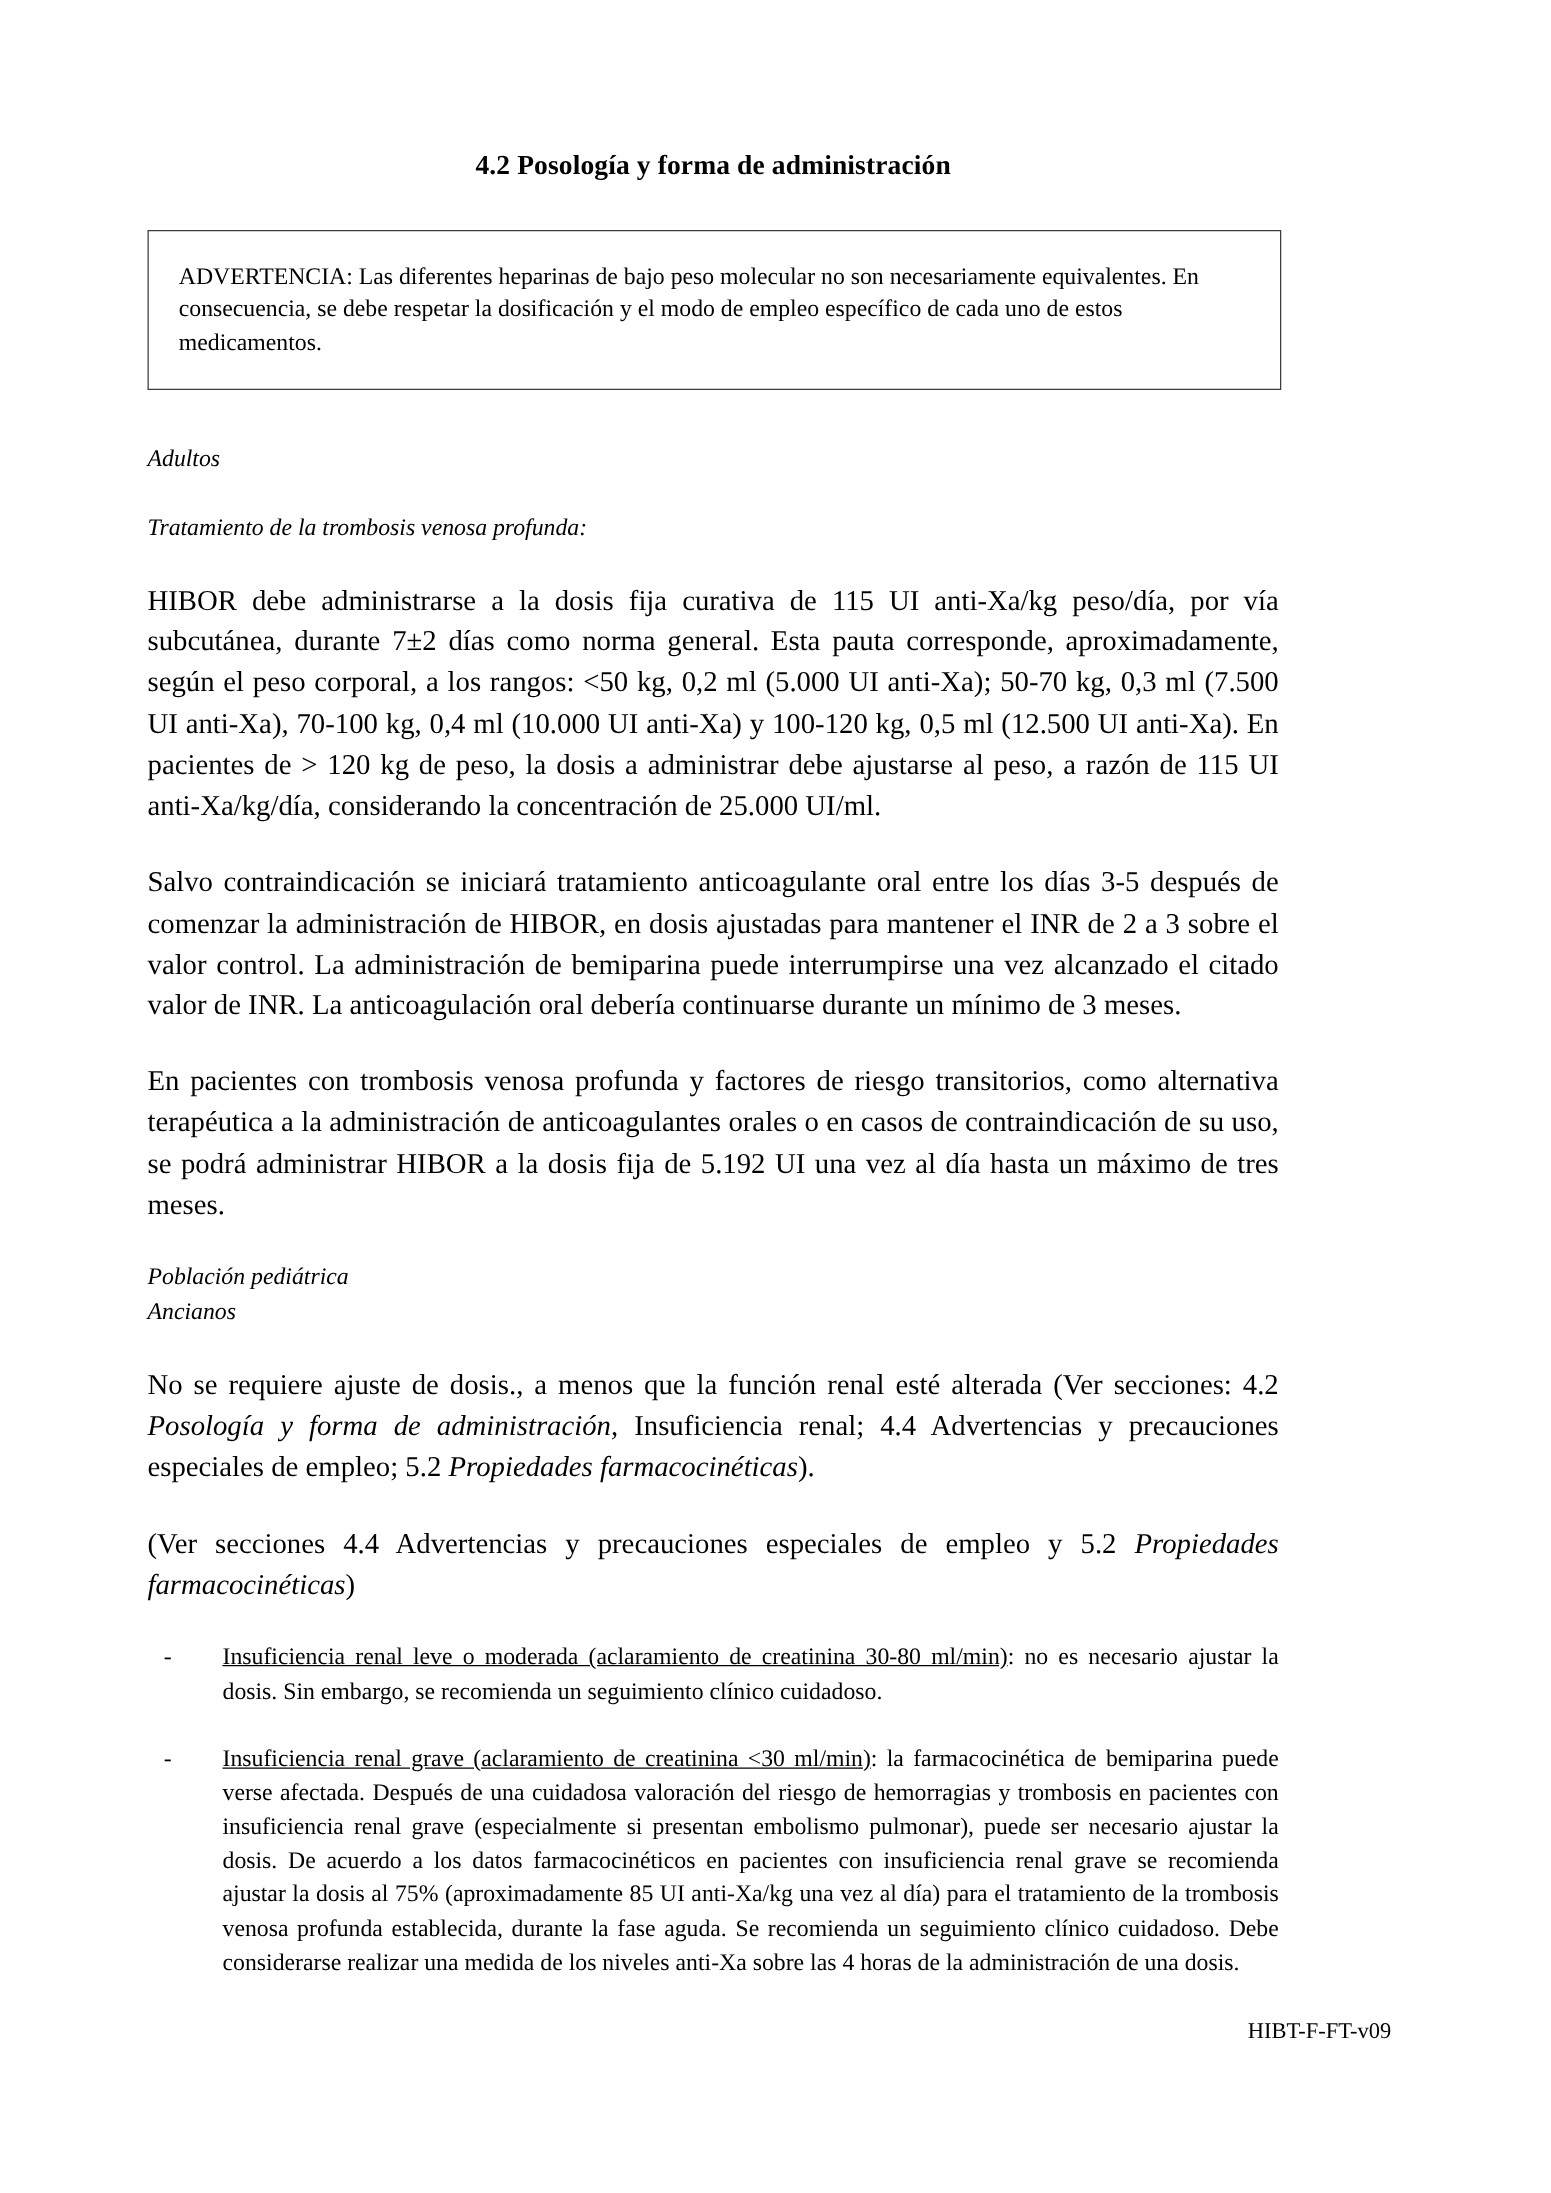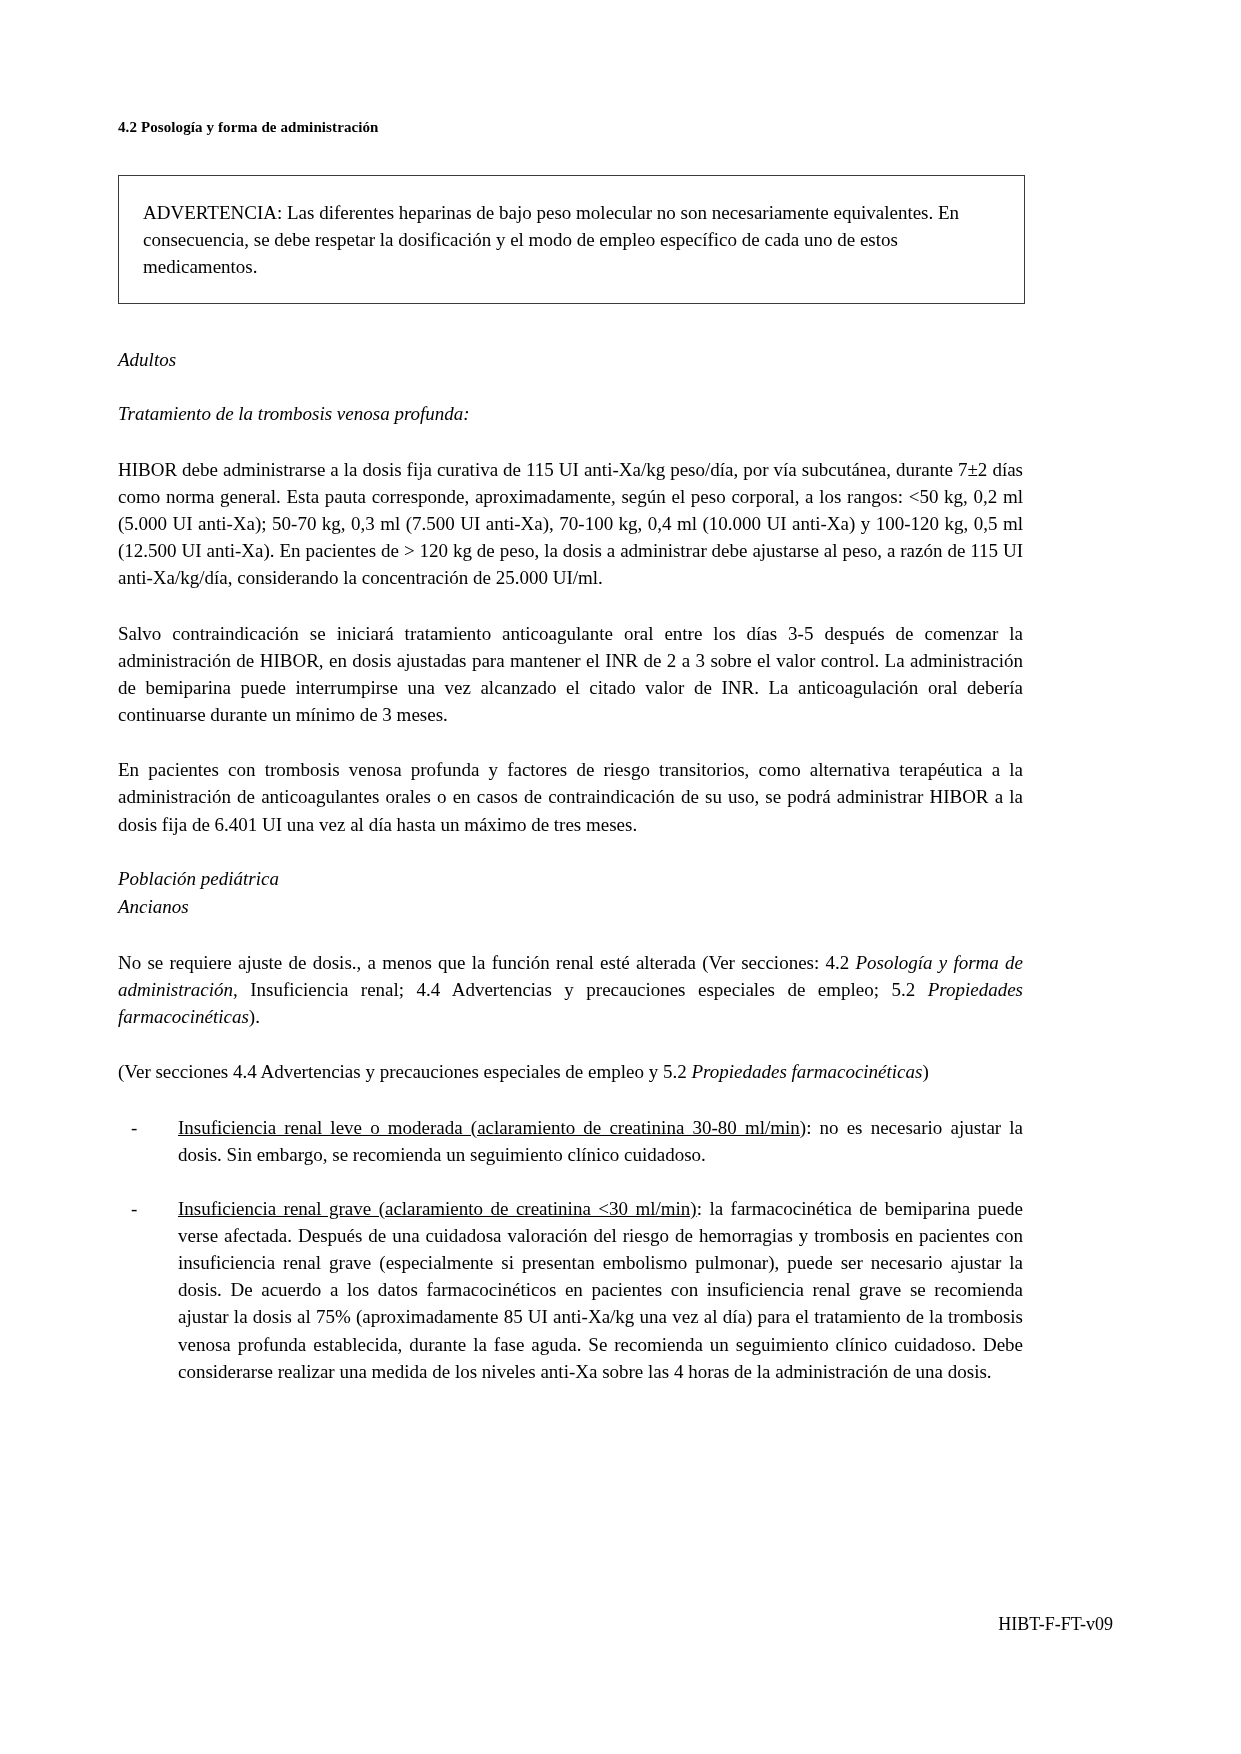--- a/index.html
+++ b/index.html
@@ -19,41 +19,42 @@
     margin: 0 auto;
     background: #ffffff;
     box-sizing: border-box;
     padding: 118px 108px 0 118px;
     overflow: hidden;
   }
   .content {
     width: 905px;
   }
   h1.section-heading {
-    font-size: 15px;
+    font-size: 22px;
     font-weight: bold;
     margin: 0 0 38px 0;
     letter-spacing: 0.1px;
     line-height: 1.25;
+    text-align: center;
   }
   .warning-box {
     border: 1px solid #3b3b3b;
     box-sizing: border-box;
     padding: 12px 12px 10px 12px;
     margin: 0 0 43px 0;
     width: 907px;
   }
   .warning-box p {
     margin: 12px;
     font-size: 19px;
     line-height: 1.42;
     text-align: left;
   }
   p.body-text {
-    font-size: 19px;
+    font-size: 23px;
     line-height: 1.43;
     margin: 0 0 28px 0;
     text-align: justify;
     text-justify: inter-word;
   }
   .sub-underline {
     font-size: 19px;
     line-height: 1.4;
     margin: 0 0 29px 0;
     text-decoration: underline;
@@ -116,21 +117,21 @@
 
 
     <p class="sub-italic">Adultos</p>
 
     <p class="sub-italic">Tratamiento de la trombosis venosa profunda:</p>
 
     <p class="body-text">HIBOR debe administrarse a la dosis fija curativa de 115 UI anti-Xa/kg peso/día, por vía subcutánea, durante 7±2 días como norma general. Esta pauta corresponde, aproximadamente, según el peso corporal, a los rangos: &lt;50 kg, 0,2 ml (5.000 UI anti-Xa); 50-70 kg, 0,3 ml (7.500 UI anti-Xa), 70-100 kg, 0,4 ml (10.000 UI anti-Xa) y 100-120 kg, 0,5 ml (12.500 UI anti-Xa). En pacientes de &gt; 120 kg de peso, la dosis a administrar debe ajustarse al peso, a razón de 115 UI anti-Xa/kg/día, considerando la concentración de 25.000 UI/ml.</p>
 
     <p class="body-text">Salvo contraindicación se iniciará tratamiento anticoagulante oral entre los días 3-5 después de comenzar la administración de HIBOR, en dosis ajustadas para mantener el INR de 2 a 3 sobre el valor control. La administración de bemiparina puede interrumpirse una vez alcanzado el citado valor de INR. La anticoagulación oral debería continuarse durante un mínimo de 3 meses.</p>
 
-    <p class="body-text">En pacientes con trombosis venosa profunda y factores de riesgo transitorios, como alternativa terapéutica a la administración de anticoagulantes orales o en casos de contraindicación de su uso, se podrá administrar HIBOR a la dosis fija de 6.401 UI una  vez al día hasta un máximo de tres meses.</p>
+    <p class="body-text">En pacientes con trombosis venosa profunda y factores de riesgo transitorios, como alternativa terapéutica a la administración de anticoagulantes orales o en casos de contraindicación de su uso, se podrá administrar HIBOR a la dosis fija de 5.192 UI una  vez al día hasta un máximo de tres meses.</p>
 
     <p class="sub-italic attached">Población pediátrica</p>
 
 
     <p class="sub-italic">Ancianos</p>
 
     <p class="body-text"><span>No se requiere ajuste de dosis., a menos que la función renal esté alterada (Ver secciones: 4.2 </span><em>Posología y forma de administración</em><span>, Insuficiencia renal; 4.4 Advertencias y precauciones especiales de empleo; 5.2 </span><em>Propiedades farmacocinéticas</em><span>).</span></p>
 
 
     <p class="body-text"><span>(Ver secciones 4.4 Advertencias y precauciones especiales de empleo  y  5.2 </span><em>Propiedades farmacocinéticas</em><span>)</span></p>

